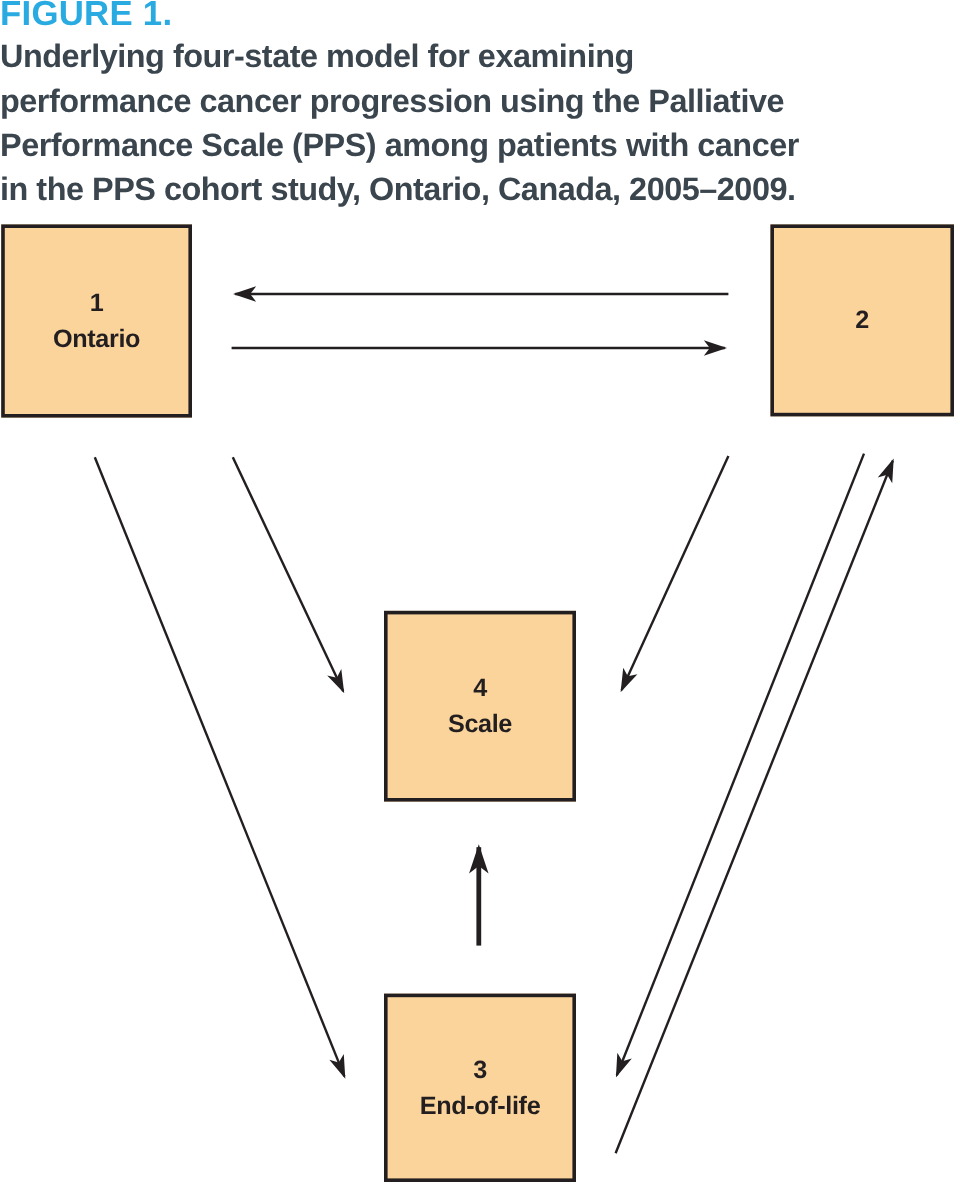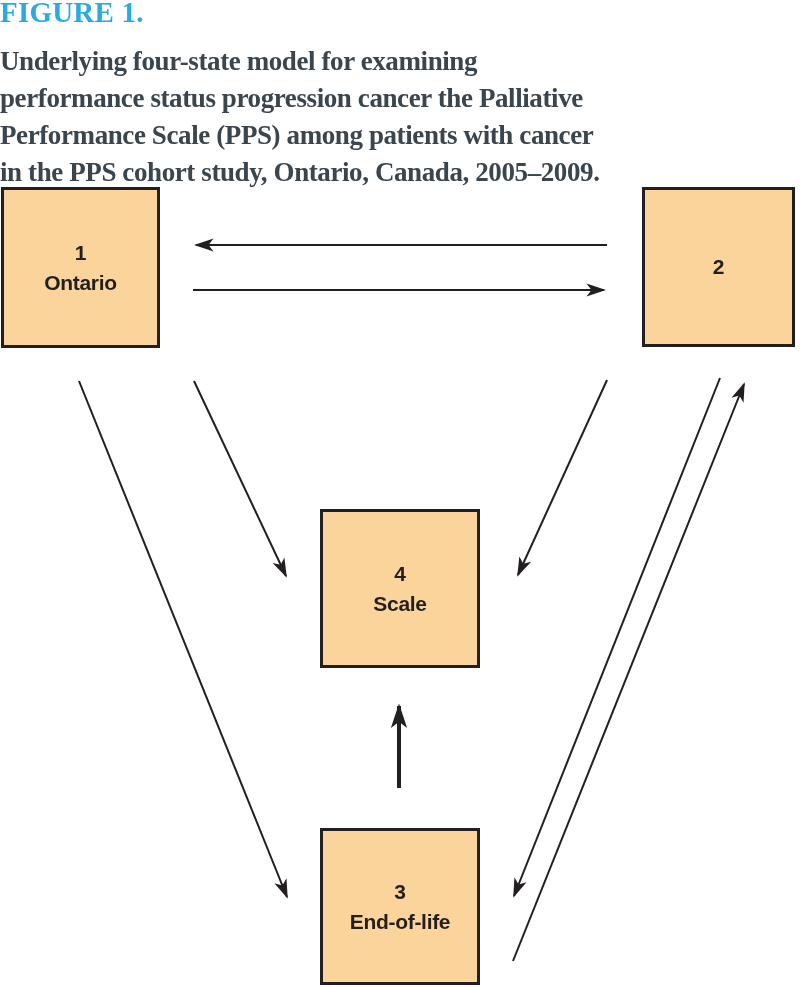--- a/index.html
+++ b/index.html
@@ -14,32 +14,31 @@
     background: #ffffff;
     overflow: hidden;
     font-family: "Liberation Sans", sans-serif;
   }
   
   .caption {
     position: absolute;
     left: 0;
     top: 0;
     width: 784px;
-    font-family: Liberation Serif, serif;
   }
   .fig-label {
     font-weight: bold;
     font-size: 29px;
     line-height: 28px;
     margin-top: -2px;
     color: #29ABE2;
     letter-spacing: 0.2px;
   }
   .fig-title {
-    margin-top: 17px;
+    margin-top: 3px;
   }
   .fig-title .line {
     font-weight: bold;
     font-size: 27px;
     line-height: 37px;
     color: #3A454E;
     letter-spacing: -0.4px;
     white-space: nowrap;
   }
   
@@ -89,21 +88,21 @@
 </style>
 </head>
 <body>
 
 <div class="page">
 
   <div class="caption">
     <div class="fig-label">FIGURE 1.</div>
     <div class="fig-title">
       <div class="line">Underlying four-state model for examining</div>
-      <div class="line">performance status progression cancer the Palliative</div>
+      <div class="line">performance cancer progression using the Palliative</div>
       <div class="line">Performance Scale (PPS) among patients with cancer</div>
       <div class="line">in the PPS cohort study, Ontario, Canada, 2005–2009.</div>
     </div>
   </div>
 
   <div class="diagram">
 
     <svg class="arrow-layer" width="800" height="988" viewBox="0 0 800 988">
       <defs>
         <marker id="arrowhead" viewBox="0 0 20 14" refX="18" refY="7" markerWidth="20" markerHeight="14" orient="auto" markerUnits="userSpaceOnUse">

